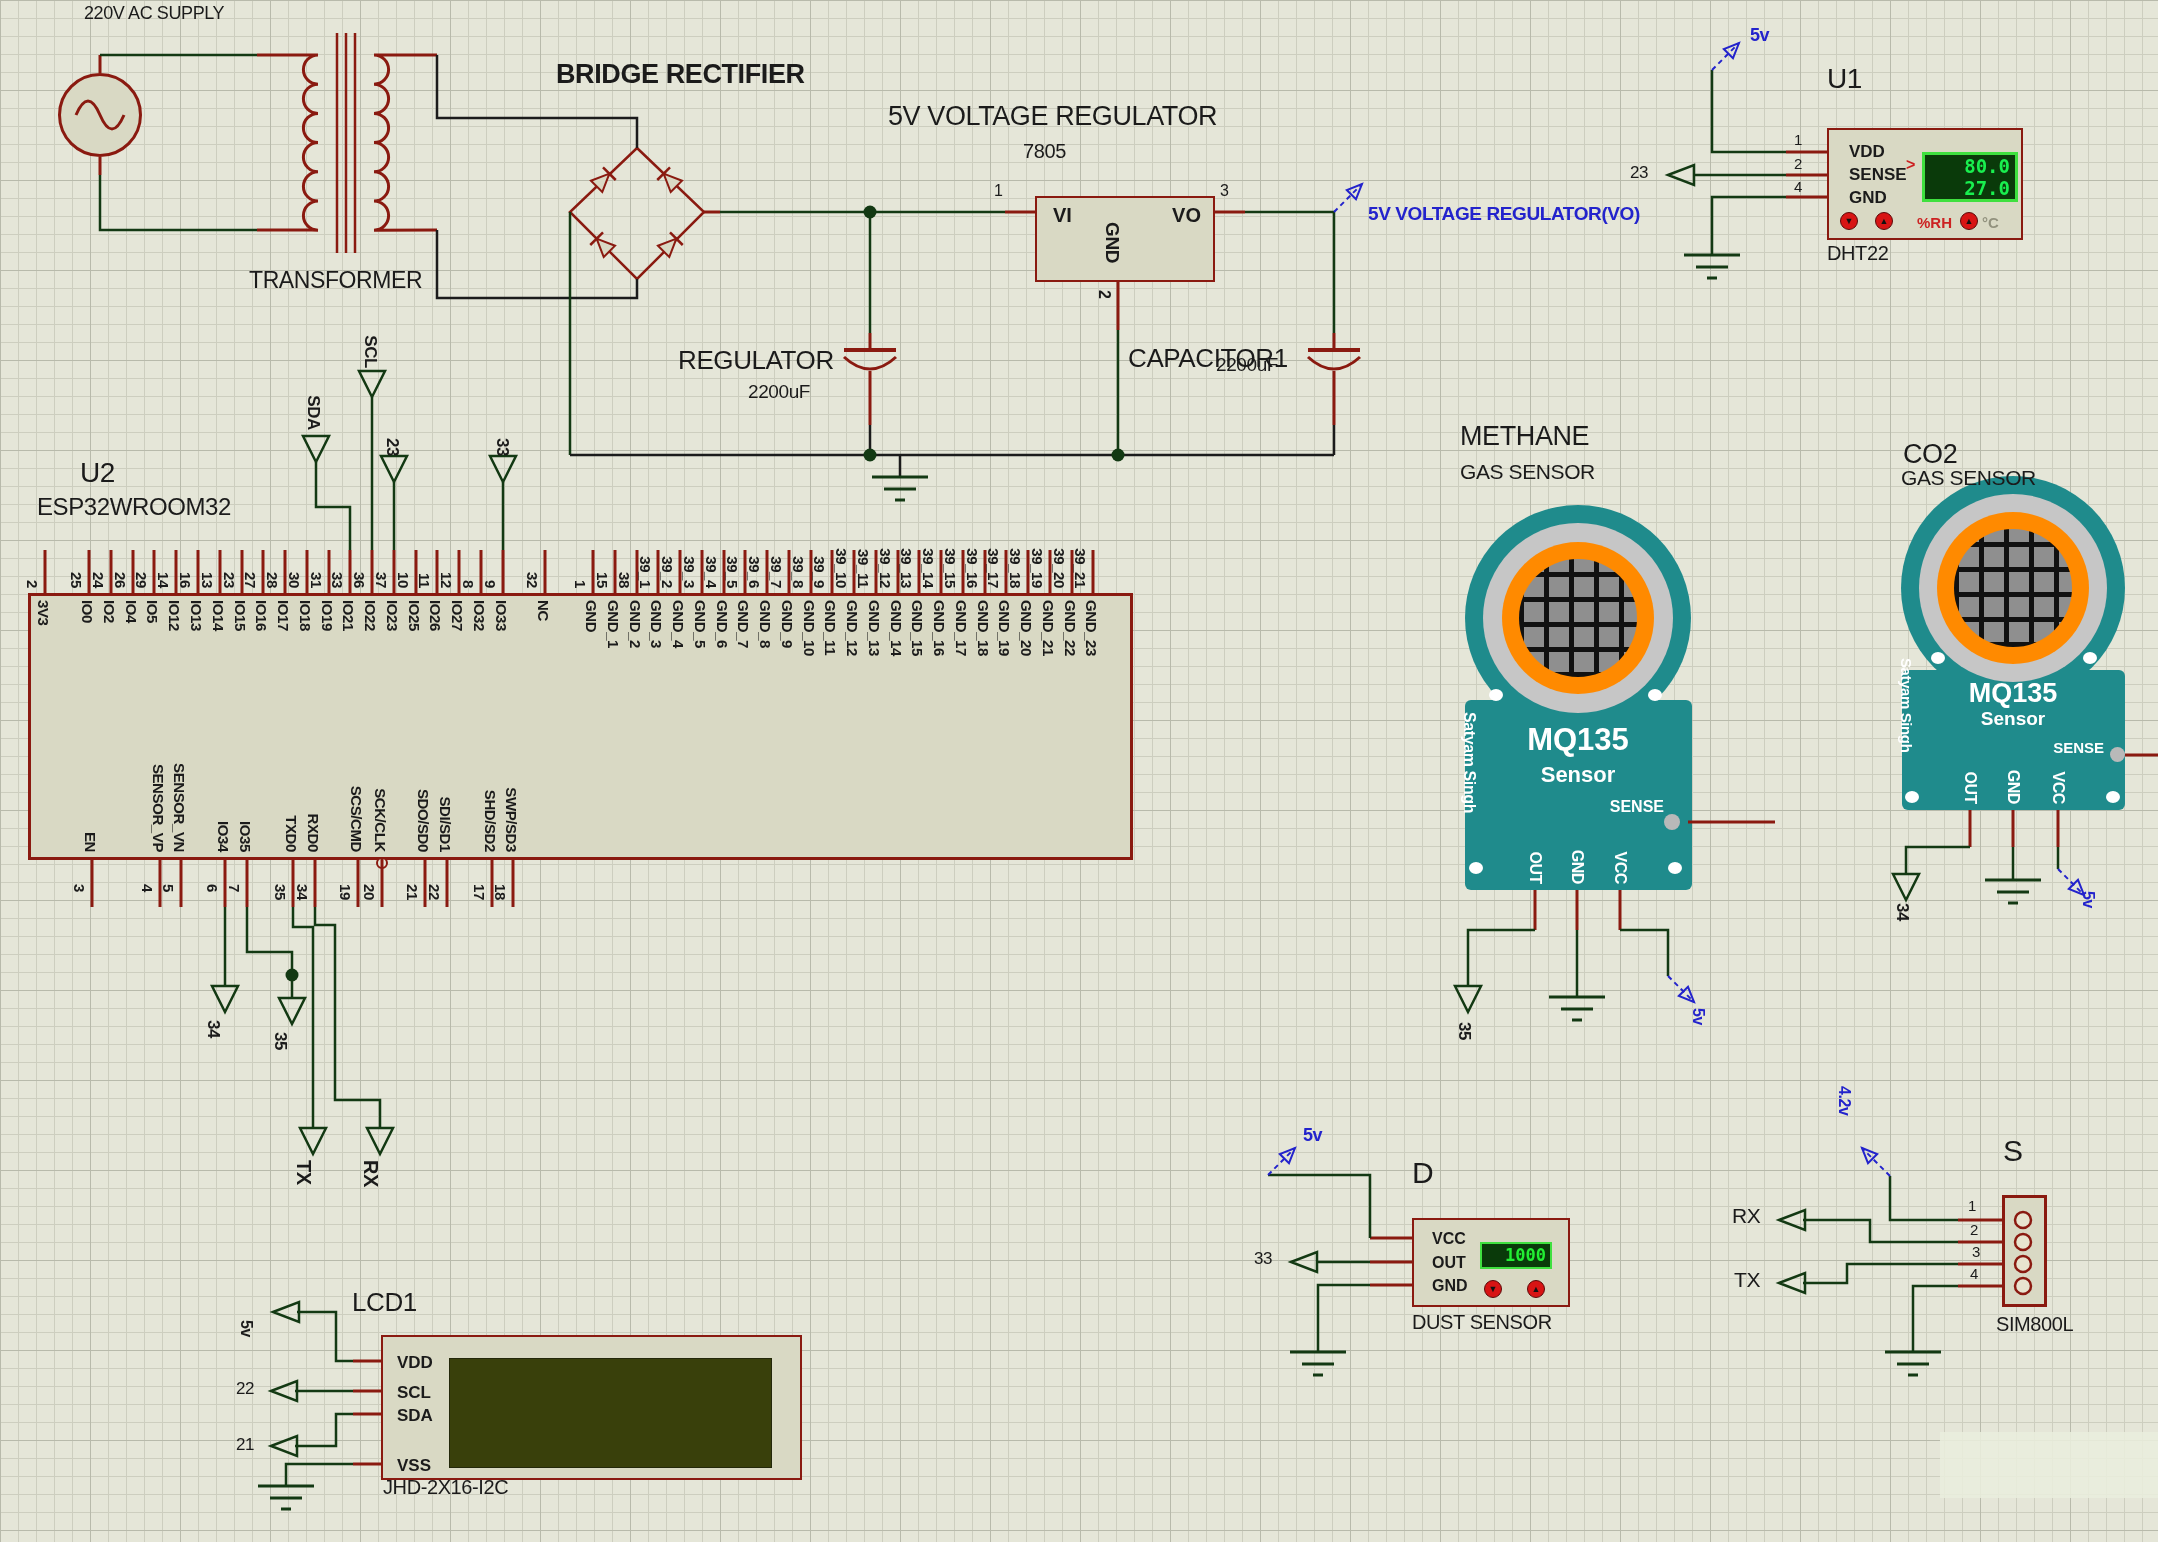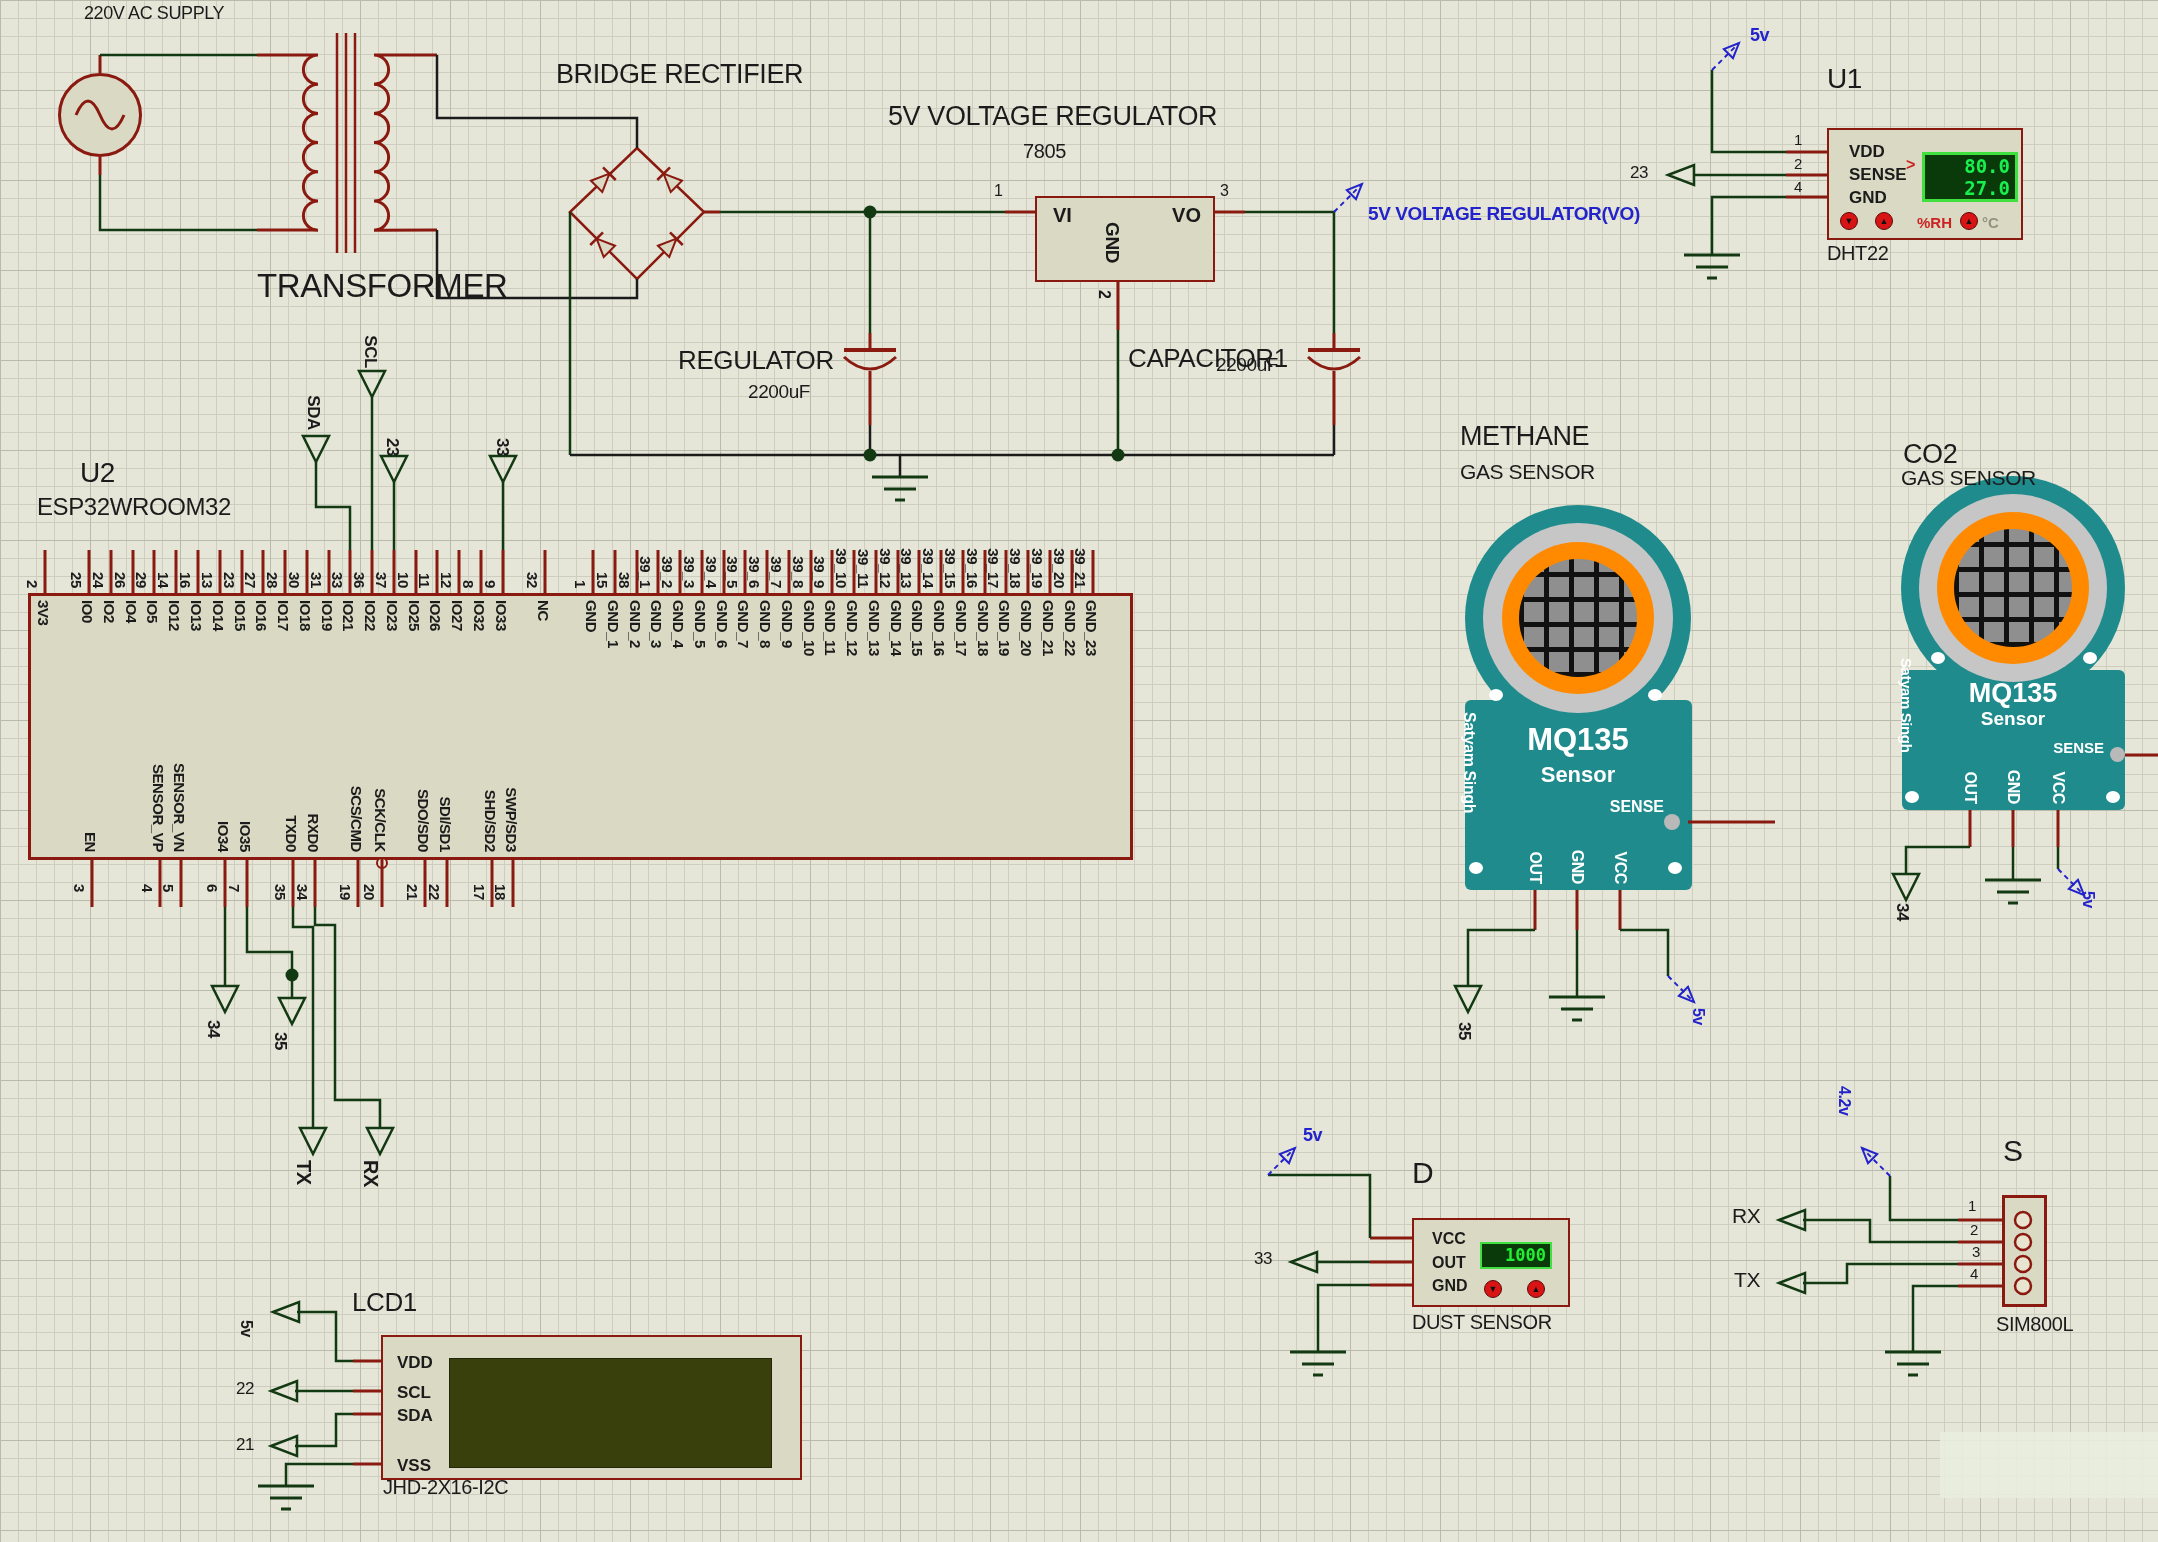--- a/index.html
+++ b/index.html
@@ -487,22 +487,22 @@
     <span class="vlbl anchor-b" style="left: 373px; top: 852px; font-size: 15px; font-weight: 600;">SCK/CLK</span>
     <span class="vlbl" style="left: 405px; top: 884px; font-size: 15px; font-weight: 600;">21</span>
     <span class="vlbl anchor-b" style="left: 416px; top: 852px; font-size: 15px; font-weight: 600;">SDO/SD0</span>
     <span class="vlbl" style="left: 427px; top: 884px; font-size: 15px; font-weight: 600;">22</span>
     <span class="vlbl anchor-b" style="left: 438px; top: 852px; font-size: 15px; font-weight: 600;">SDI/SD1</span>
     <span class="vlbl" style="left: 472px; top: 884px; font-size: 15px; font-weight: 600;">17</span>
     <span class="vlbl anchor-b" style="left: 483px; top: 852px; font-size: 15px; font-weight: 600;">SHD/SD2</span>
     <span class="vlbl" style="left: 493px; top: 884px; font-size: 15px; font-weight: 600;">18</span>
     <span class="vlbl anchor-b" style="left: 504px; top: 852px; font-size: 15px; font-weight: 600;">SWP/SD3</span>
     <span class="lbl" style="left: 84px; top: 4px; font-size: 18px;">220V AC SUPPLY</span>
-    <span class="lbl" style="left: 257px; top: 268px; font-size: 33px;">TRANSFORMER</span>
-    <span class="lbl" style="left: 556px; top: 60px; font-size: 27px;">BRIDGE RECTIFIER</span>
+    <span class="lbl" style="left: 249px; top: 268px; font-size: 23px;">TRANSFORMER</span>
+    <span class="lbl" style="left: 556px; top: 60px; font-size: 27px; font-weight: bold;">BRIDGE RECTIFIER</span>
     <span class="lbl" style="left: 888px; top: 102px; font-size: 27px;">5V VOLTAGE REGULATOR</span>
     <span class="lbl" style="left: 1023px; top: 140px; font-size: 20px;">7805</span>
     <span class="lbl" style="left: 678px; top: 346px; font-size: 26px;">REGULATOR</span>
     <span class="lbl" style="left: 748px; top: 382px; font-size: 19px;">2200uF</span>
     <span class="lbl" style="left: 1128px; top: 320px; font-size: 26px; margin-top: 24px;">CAPACITOR1</span>
     <span class="lbl" style="left: 1216px; top: 355px; font-size: 19px;">2200uF</span>
     <span class="lbl blue" style="left: 1368px; top: 204px; font-size: 19px;">5V VOLTAGE REGULATOR(VO)</span>
     <span class="lbl" style="left: 80px; top: 458px; font-size: 28px;">U2</span>
     <span class="lbl" style="left: 37px; top: 494px; font-size: 24px;">ESP32WROOM32</span>
     <span class="lbl" style="left: 1827px; top: 64px; font-size: 28px;">U1</span>

